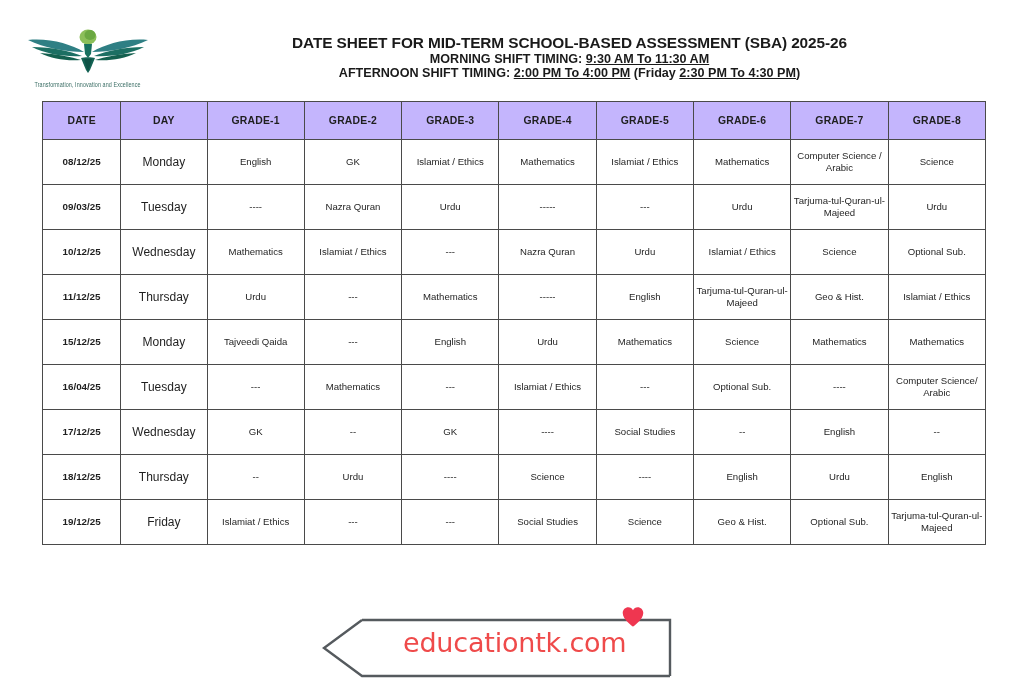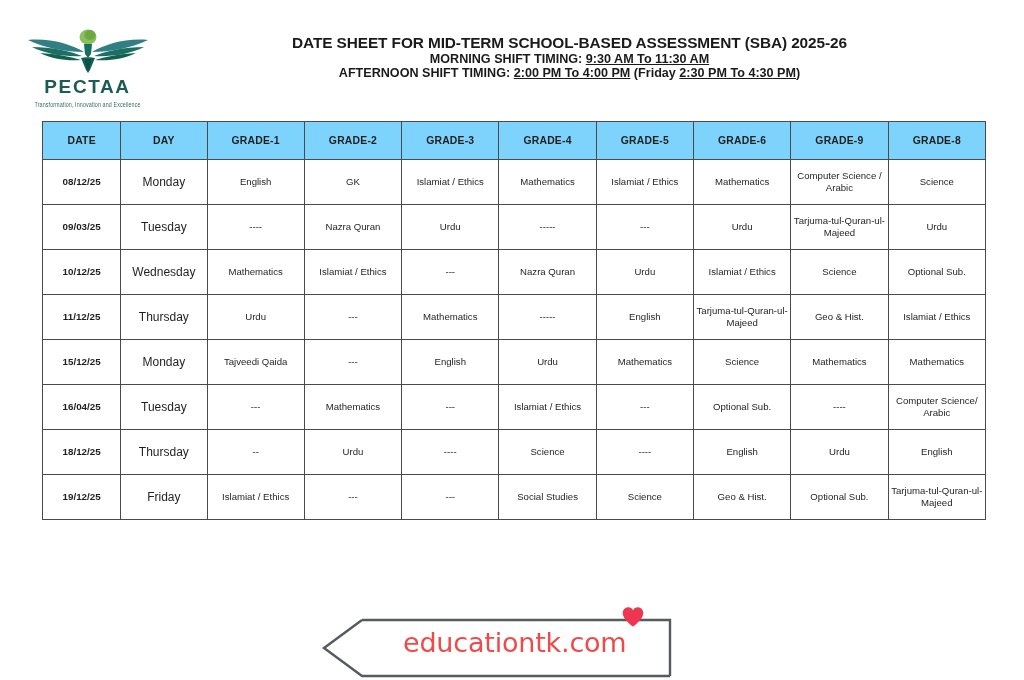--- a/index.html
+++ b/index.html
@@ -76,21 +76,21 @@
     border:1px solid #4a4a4a;
     text-align:center;
     vertical-align:middle;
     font-size:9.6px;
     line-height:1.25;
     color:#1f1f1f;
     padding:3px 2px;
     height:45px;
   }
   table.sheet thead th {
-    background:#7dd3fc;
+    background:#c4b5fd;
     font-weight:bold;
     font-size:10.4px;
     letter-spacing:.2px;
     height:38px;
   }
   table.sheet td.c-date {
     font-weight:bold;
     font-size:9.8px;
   }
   table.sheet td.c-day {
@@ -147,21 +147,20 @@
         <path d="M120 21 C100 21 82 25 70 30 C88 31 106 28 120 21 Z" fill="#1c6f63"></path>
         <path d="M112 27 C96 28 80 31 71 34 C86 35 100 33 112 27 Z" fill="#14604f"></path>
 
         <ellipse cx="64" cy="11" rx="8.5" ry="7.5" fill="#8cbf5a"></ellipse>
         <ellipse cx="66" cy="9" rx="5.5" ry="5" fill="#6ba842"></ellipse>
         <path d="M60 18 C62 18 66 18 68 18 L67 28 L64 32 L61 28 Z" fill="#17705f"></path>
         <path d="M57 32 C60 31 68 31 71 32 L66 44 L64 47 L62 44 Z" fill="#146354"></path>
         <path d="M60 33 C62 33 66 33 68 33 L65 43 L64 45 L63 43 Z" fill="#0e5246"></path>
       </svg>
     </span>
-    <div class="logo-name">PECTAA</div>
     <div class="logo-tag">Transformation, Innovation and Excellence</div>
   </div>
 
   <div class="title-block">
     <div class="doc-title">DATE SHEET FOR MID-TERM SCHOOL-BASED ASSESSMENT (SBA) 2025-26</div>
     <div class="shift-line">
       <span>MORNING SHIFT TIMING:</span>
       <span class="u">9:30 AM To 11:30 AM</span>
     </div>
     <div class="shift-line">
@@ -190,21 +189,21 @@
     <thead>
       <tr id="head-row">
           <th>DATE</th>
           <th>DAY</th>
           <th>GRADE-1</th>
           <th>GRADE-2</th>
           <th>GRADE-3</th>
           <th>GRADE-4</th>
           <th>GRADE-5</th>
           <th>GRADE-6</th>
-          <th>GRADE-9</th>
+          <th>GRADE-7</th>
           <th>GRADE-8</th>
         </tr>
     </thead>
     <tbody id="body-rows">
         <tr>
           <td class="c-date">08/12/25</td>
           <td class="c-day">Monday</td>
           <td class="c-sub">English</td>
           <td class="c-sub">GK</td>
           <td class="c-sub">Islamiat / Ethics</td>
@@ -266,20 +265,32 @@
           <td class="c-date">16/04/25</td>
           <td class="c-day">Tuesday</td>
           <td class="c-sub">---</td>
           <td class="c-sub">Mathematics</td>
           <td class="c-sub">---</td>
           <td class="c-sub">Islamiat / Ethics</td>
           <td class="c-sub">---</td>
           <td class="c-sub">Optional Sub.</td>
           <td class="c-sub">----</td>
           <td class="c-sub">Computer Science/ Arabic</td>
+        </tr>
+        <tr>
+          <td class="c-date">17/12/25</td>
+          <td class="c-day">Wednesday</td>
+          <td class="c-sub">GK</td>
+          <td class="c-sub">--</td>
+          <td class="c-sub">GK</td>
+          <td class="c-sub">----</td>
+          <td class="c-sub">Social Studies</td>
+          <td class="c-sub">--</td>
+          <td class="c-sub">English</td>
+          <td class="c-sub">--</td>
         </tr>
         <tr>
           <td class="c-date">18/12/25</td>
           <td class="c-day">Thursday</td>
           <td class="c-sub">--</td>
           <td class="c-sub">Urdu</td>
           <td class="c-sub">----</td>
           <td class="c-sub">Science</td>
           <td class="c-sub">----</td>
           <td class="c-sub">English</td>

